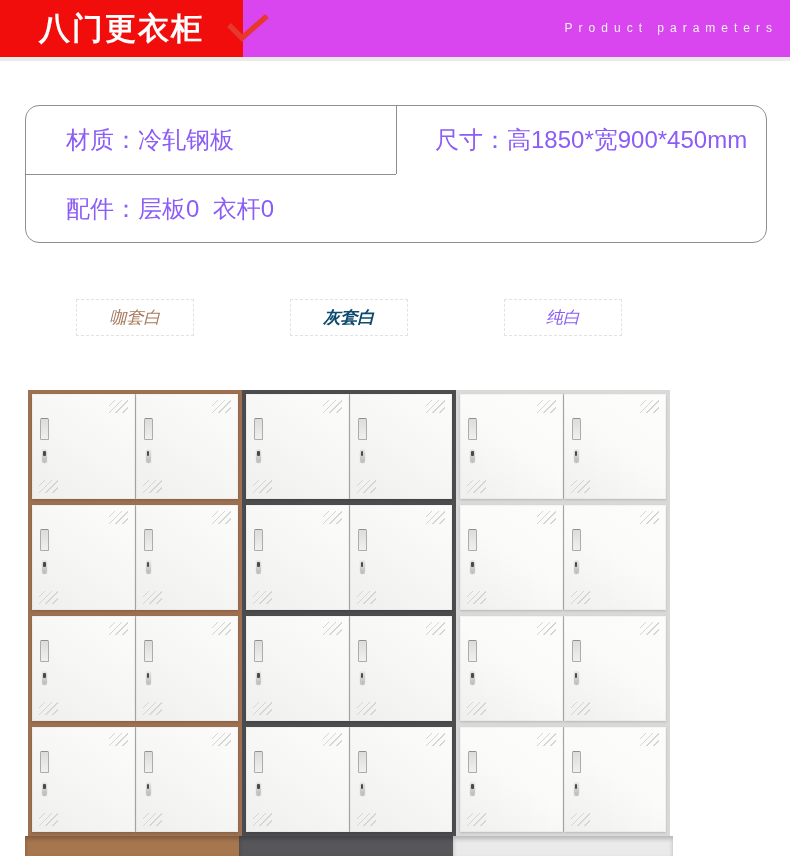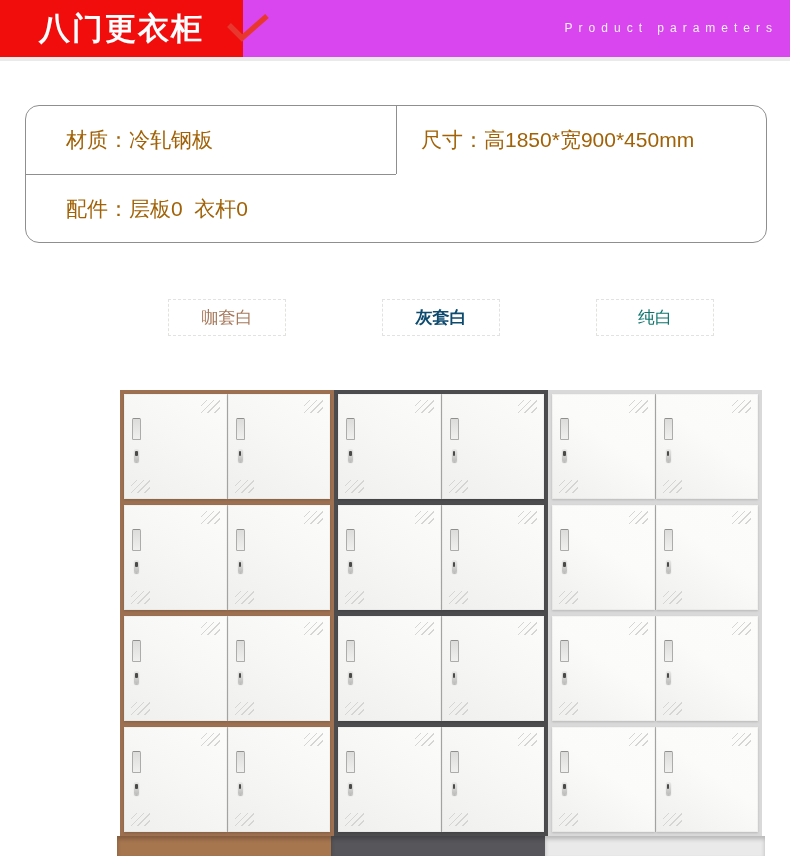--- a/index.html
+++ b/index.html
@@ -11,26 +11,26 @@
   .hdr{position:relative;height:57px;background:#d946ef;border-bottom:4px solid #eaeaea;}
   .banner{position:absolute;left:0;top:0;width:243px;height:57px;background:#f20d0d;
           display:flex;align-items:center;justify-content:center;}
   .title{color:#ffffff;font-size:31px;font-weight:700;letter-spacing:2px;}
   .chk{position:absolute;left:226px;top:14px;width:44px;height:27px;overflow:visible;}
   .ptext{position:absolute;right:12px;bottom:22px;color:#f2f2f2;font-size:12px;letter-spacing:6px;}
   
   .spec{width:740px;margin:44px 0 0 25px;border:1px solid #8f8f8f;border-radius:14px;
         display:grid;grid-template-columns:1fr 1fr;grid-template-rows:68px 68px;
         overflow:hidden;background:#fff;}
-  .cell{display:flex;align-items:center;font-size:21px;color:#a16207;white-space:pre;}
+  .cell{display:flex;align-items:center;font-size:24px;color:#8b5cf6;white-space:pre;}
   .c00,.c10{padding-left:40px;}
-  .c01,.c11{padding-left:24px;border-left:1px solid #8f8f8f;}
+  .c01,.c11{padding-left:38px;border-left:1px solid #8f8f8f;}
   .c10,.c11{border-top:1px solid #8f8f8f;}
   
-  .gallery{display:flex;justify-content:flex-end;padding:0 28px;margin-top:56px;}
+  .gallery{display:flex;justify-content:flex-start;padding:0 28px;margin-top:56px;font-style:italic;}
   .vcol{width:214px;display:flex;flex-direction:column;align-items:center;}
   .swatch{width:118px;box-sizing:border-box;padding:6px 0;margin-bottom:54px;
           border:1px dashed #e2e2e0;text-align:center;font-size:17px;background:#fff;}
   .locker{width:100%;}
   .doors{height:446px;box-sizing:border-box;padding:4px;display:grid;grid-auto-rows:1fr;
          gap:6px;background:var(--frame);}
   .drow{display:grid;grid-template-columns:1fr 1fr;gap:1px;background:#b5b5b3;}
   .door{position:relative;background:linear-gradient(215deg,#fcfcfb 0%,var(--door) 45%,#efefed 100%);
         box-shadow:0 1px 2px rgba(0,0,0,.15), inset 0 0 0 1px rgba(0,0,0,.03);}
   .vent{position:absolute;left:8px;top:24px;width:9px;height:22px;box-sizing:border-box;
@@ -189,21 +189,21 @@
               <span class="vent"></span>
               <span class="lock"></span>
               <span class="shine sh-bl"></span>
             </div>
           </div>
         </div>
       <div class="lbase"></div>
     </div>
   </div>
   <div class="vcol" style="--frame: #d9d9d9; --base: #eaeaea; --door: #fbfbfa;">
-    <div class="swatch" style="color: #0f766e; font-weight: 400;">纯白</div>
+    <div class="swatch" style="color: #8b5cf6; font-weight: 400;">纯白</div>
     <div class="locker">
       <div class="doors">
           <div class="drow">
             <div class="door">
               <span class="shine sh-tr"></span>
               <span class="vent"></span>
               <span class="lock"></span>
               <span class="shine sh-bl"></span>
             </div>
             <div class="door">

